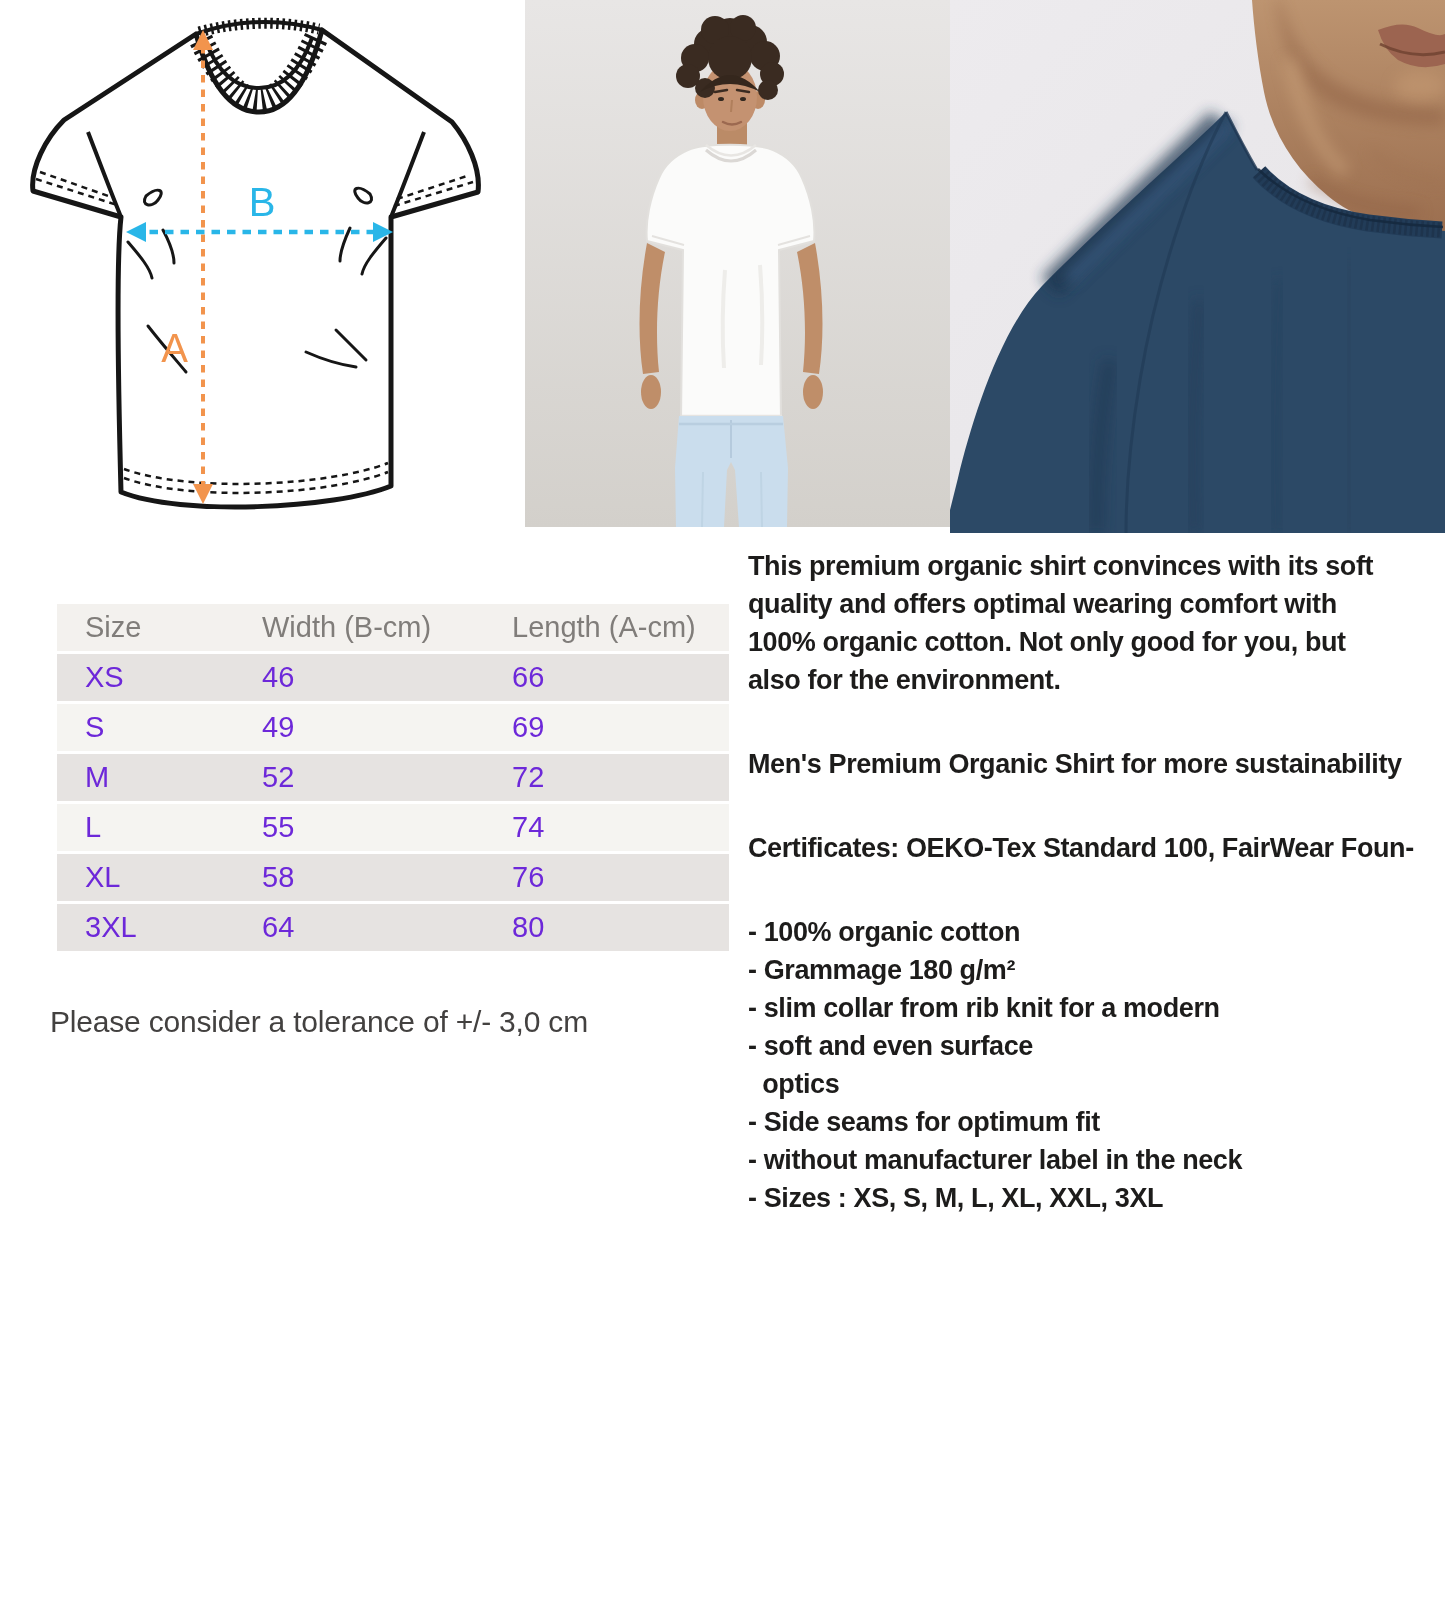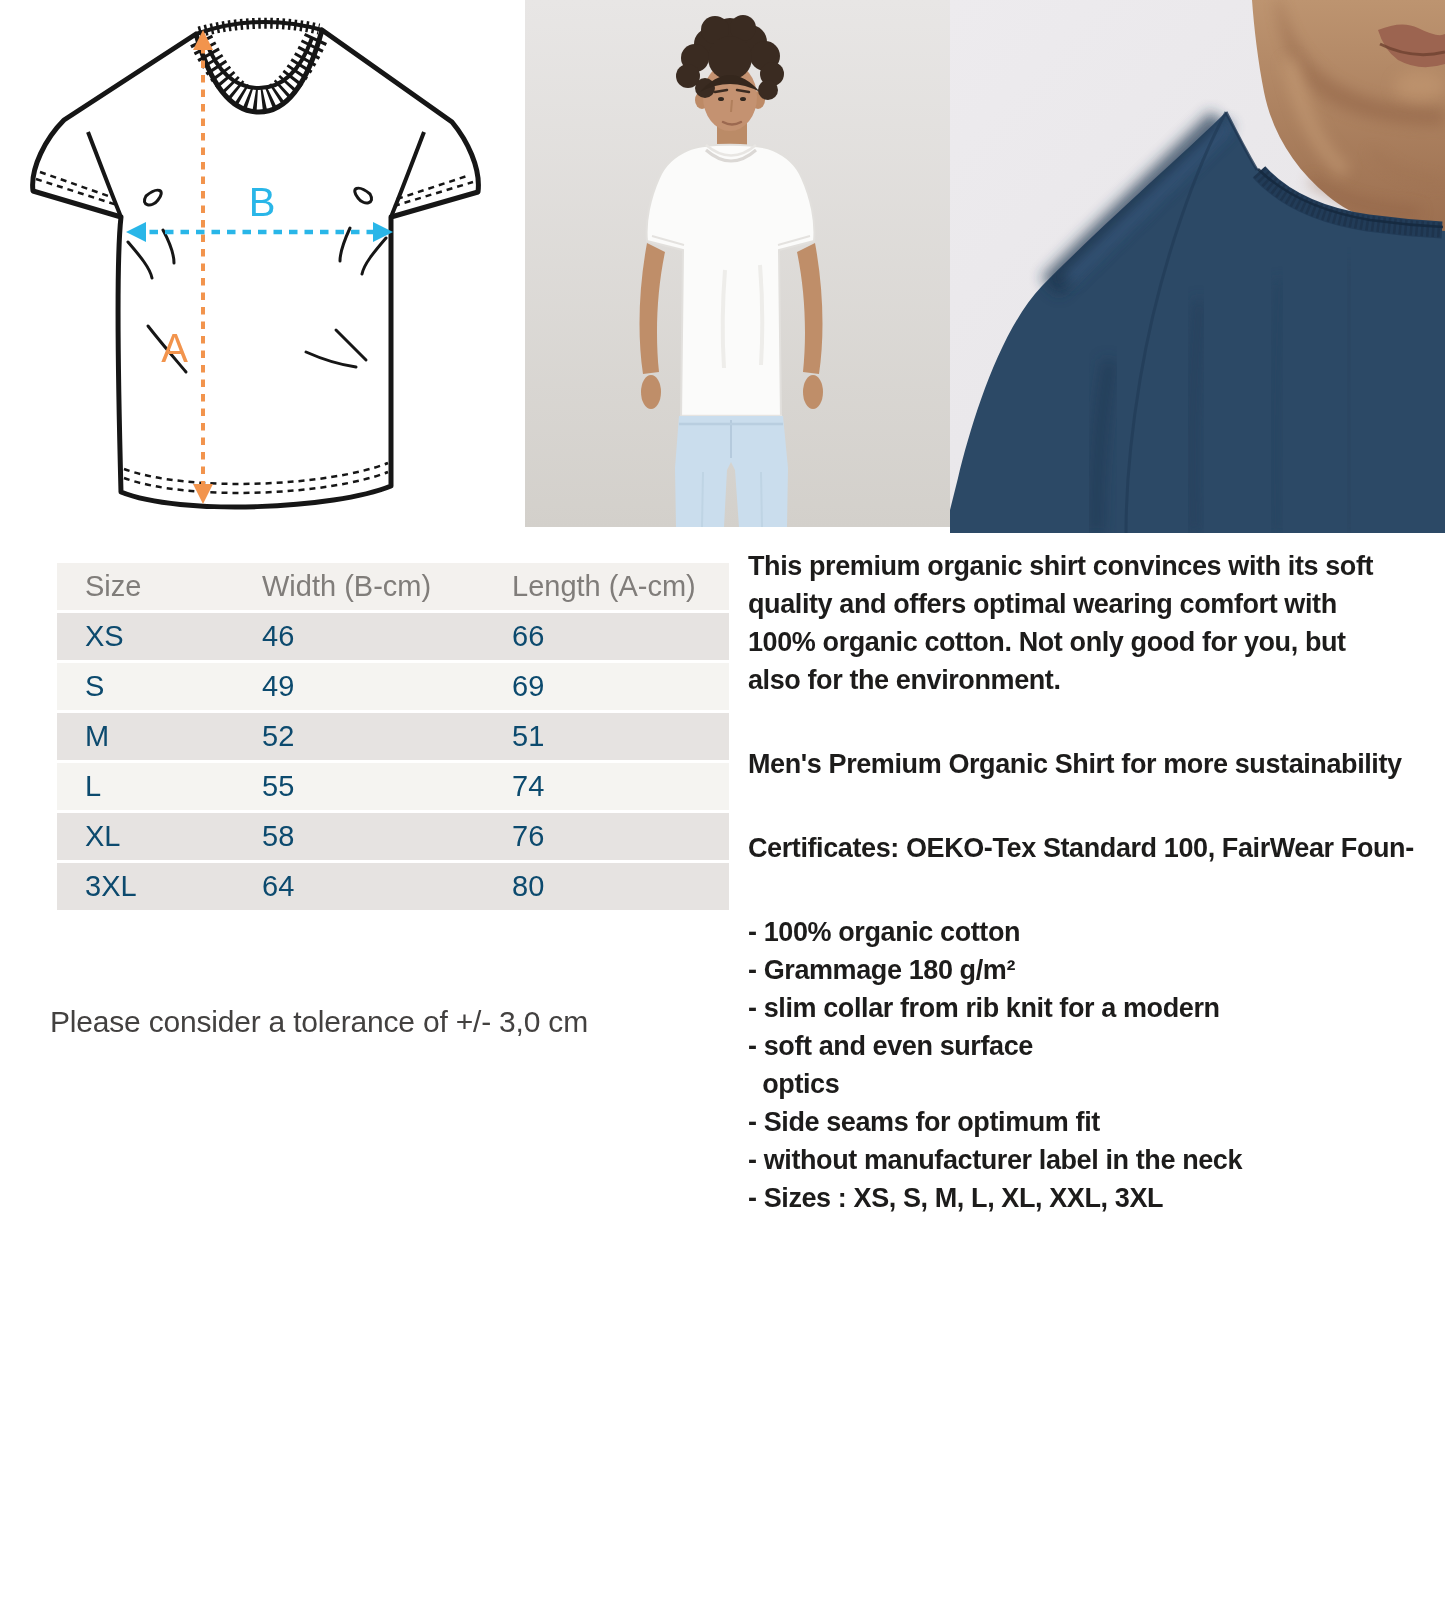--- a/index.html
+++ b/index.html
@@ -5,23 +5,23 @@
   html,body{margin:0;padding:0;background:#ffffff;}
   .page{position:relative;width:1445px;height:1615px;background:#ffffff;overflow:hidden;
         font-family:"Liberation Sans","DejaVu Sans",sans-serif;}
   .abs{position:absolute;}
   
   .tech-drawing{left:0;top:0;width:525px;height:533px;background:#ffffff;}
   .photo-model{left:525px;top:0;width:425px;height:527px;}
   .photo-closeup{left:950px;top:0;width:495px;height:533px;}
   .tech-drawing svg,.photo-model svg,.photo-closeup svg{display:block;}
   
-  .size-table{left:57px;top:563px;width:672px;}
+  .size-table{left:57px;top:604px;width:672px;}
   .trow{display:grid;grid-template-columns:177px 250px 1fr;align-items:center;
-        height:47px;margin-bottom:3px;padding-left:28px;font-size:29px;color:#0c4a6e;}
+        height:47px;margin-bottom:3px;padding-left:28px;font-size:29px;color:#6d28d9;}
   .trow.head{background:#f3f1ee;color:#807d7a;}
   .trow.r0{background:#e6e3e1;}
   .trow.r1{background:#f5f4f1;}
   .tcell{white-space:nowrap;}
   
   .tolerance{left:50px;top:1005px;font-size:30px;color:#434140;letter-spacing:-0.2px;white-space:nowrap;}
   
   .description{left:748px;top:547px;width:697px;color:#1d1c1b;}
   .para{margin:0 0 46px 0;}
   .dline{font-size:27px;line-height:38px;letter-spacing:-0.4px;white-space:nowrap;font-weight:bold;}
@@ -218,21 +218,21 @@
           <div class="tcell">66</div>
         </div>
         <div class="trow r1">
           <div class="tcell">S</div>
           <div class="tcell">49</div>
           <div class="tcell">69</div>
         </div>
         <div class="trow r0">
           <div class="tcell">M</div>
           <div class="tcell">52</div>
-          <div class="tcell">51</div>
+          <div class="tcell">72</div>
         </div>
         <div class="trow r1">
           <div class="tcell">L</div>
           <div class="tcell">55</div>
           <div class="tcell">74</div>
         </div>
         <div class="trow r0">
           <div class="tcell">XL</div>
           <div class="tcell">58</div>
           <div class="tcell">76</div>

